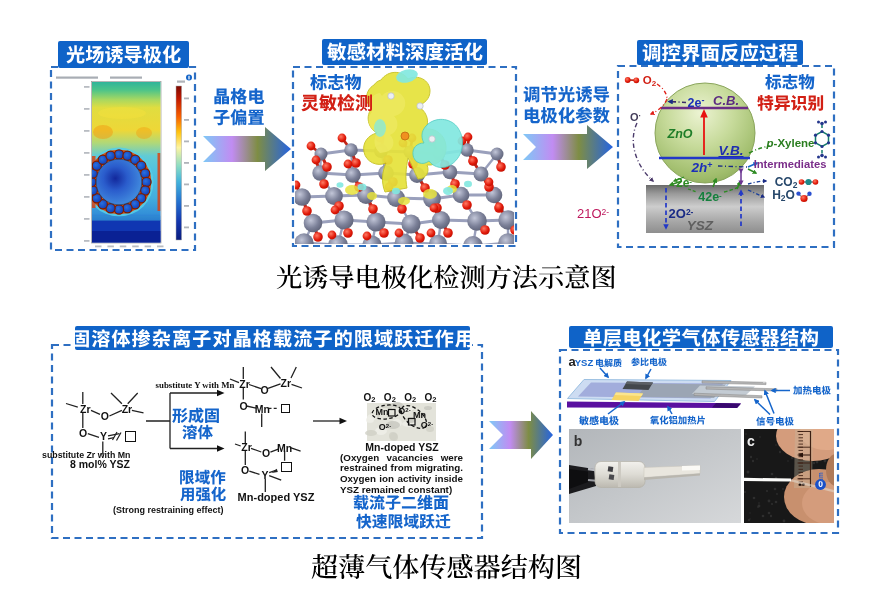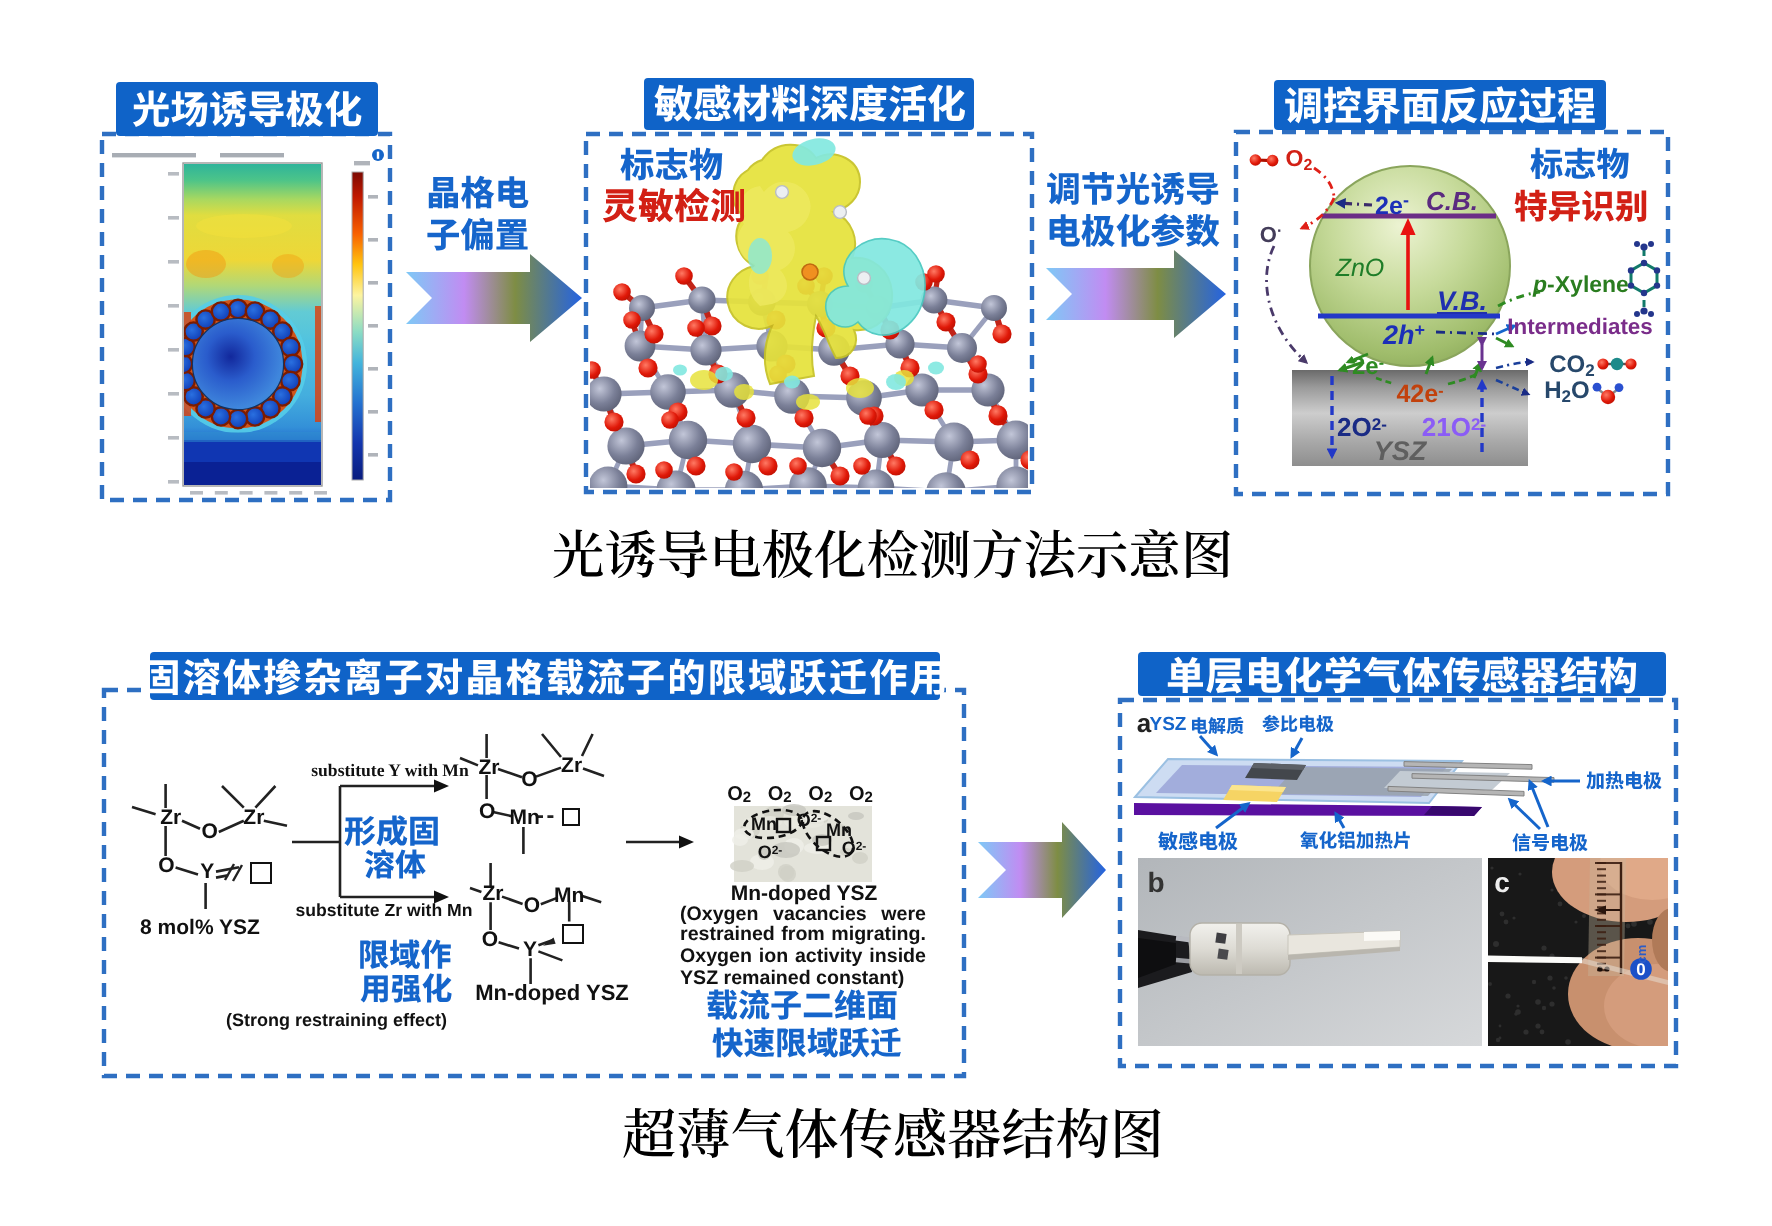--- a/index.html
+++ b/index.html
@@ -808,29 +808,29 @@
       <path d="M3.6 -5.2H8.5V-4.2H3.6ZM3.6 -3.8H8.5V-2.8H3.6ZM4.3 -0.4H7.8V0.6H4.3ZM3 -6.6H9.2V-5.6H3ZM3.5 -2.4H8.6V0.8H7.5V-1.4H4.6V0.9H3.5ZM5.1 -7.7 6.2 -8.1Q6.4 -7.8 6.6 -7.5Q6.8 -7.1 6.9 -6.9L5.8 -6.4Q5.7 -6.6 5.5 -7Q5.3 -7.4 5.1 -7.7ZM2.2 -8.1 3.3 -7.7Q3 -6.9 2.6 -6.1Q2.2 -5.3 1.8 -4.6Q1.3 -3.9 0.8 -3.3Q0.8 -3.5 0.7 -3.7Q0.6 -3.9 0.4 -4.2Q0.3 -4.4 0.2 -4.5Q0.6 -5 1 -5.5Q1.3 -6.1 1.6 -6.8Q2 -7.4 2.2 -8.1ZM1.5 -5.4 2.6 -6.5 2.6 -6.5V0.9H1.5Z M12.4 -6.7V-5.9H16.1V-6.7ZM11.1 -7.8H17.4V-4.8H11.1ZM10 -4.3H18.5V-3.2H10ZM11.9 -2.6H16.5V-1.4H11.9ZM16.1 -2.6H17.5Q17.5 -2.6 17.4 -2.5Q17.4 -2.4 17.4 -2.2Q17.4 -2.1 17.4 -2Q17.3 -1.3 17.2 -0.8Q17.1 -0.3 17 -0Q16.8 0.3 16.7 0.4Q16.4 0.6 16.2 0.7Q15.9 0.8 15.5 0.8Q15.3 0.8 14.8 0.8Q14.4 0.8 13.9 0.8Q13.9 0.5 13.8 0.2Q13.6 -0.1 13.5 -0.4Q13.9 -0.3 14.4 -0.3Q14.9 -0.3 15.1 -0.3Q15.2 -0.3 15.3 -0.3Q15.5 -0.3 15.5 -0.4Q15.7 -0.5 15.8 -0.7Q15.9 -1 15.9 -1.4Q16 -1.8 16.1 -2.4ZM11.9 -3.9 13.3 -3.7Q13.2 -3.3 13 -2.9Q12.9 -2.5 12.8 -2.1Q12.7 -1.7 12.6 -1.4H11.1Q11.2 -1.7 11.4 -2.2Q11.5 -2.6 11.7 -3Q11.8 -3.5 11.9 -3.9Z M20.6 -4.7H26.8V-3.5H20.6ZM23 -8H24.4V-1.2Q24.4 -0.9 24.4 -0.7Q24.4 -0.6 24.6 -0.5Q24.7 -0.5 24.9 -0.5Q25 -0.5 25.2 -0.5Q25.3 -0.5 25.5 -0.5Q25.7 -0.5 25.8 -0.5Q26 -0.5 26.2 -0.5Q26.3 -0.5 26.4 -0.5Q26.6 -0.5 26.8 -0.6Q26.9 -0.7 26.9 -1Q27 -1.3 27 -1.8Q27.3 -1.7 27.6 -1.5Q28 -1.4 28.3 -1.3Q28.2 -0.5 28 -0.1Q27.8 0.4 27.5 0.6Q27.1 0.8 26.5 0.8Q26.4 0.8 26.2 0.8Q26.1 0.8 25.9 0.8Q25.6 0.8 25.4 0.8Q25.2 0.8 25 0.8Q24.9 0.8 24.8 0.8Q24.1 0.8 23.7 0.6Q23.3 0.4 23.2 0Q23 -0.4 23 -1.2ZM20.8 -6.7H27.4V-1.6H20.8V-2.8H26.1V-5.5H20.8ZM20 -6.7H21.3V-1H20Z M28.9 -6.3H31.9V-5.2H28.9ZM30 -8.1H31.1V0.9H30ZM30 -5.5 30.7 -5.2Q30.6 -4.6 30.4 -4Q30.3 -3.4 30.1 -2.8Q29.9 -2.2 29.7 -1.7Q29.5 -1.1 29.2 -0.8Q29.2 -1 29.1 -1.2Q29 -1.4 28.9 -1.7Q28.7 -1.9 28.6 -2.1Q28.9 -2.3 29.1 -2.8Q29.3 -3.2 29.5 -3.6Q29.6 -4.1 29.8 -4.6Q29.9 -5 30 -5.5ZM31.1 -5.1Q31.2 -5 31.3 -4.8Q31.5 -4.5 31.7 -4.2Q31.9 -3.9 32 -3.7Q32.2 -3.5 32.2 -3.3L31.5 -2.5Q31.4 -2.7 31.3 -3Q31.2 -3.3 31.1 -3.6Q30.9 -3.9 30.8 -4.2Q30.6 -4.5 30.5 -4.7ZM33 -7 34.2 -7Q34.1 -5.7 34 -4.5Q33.8 -3.4 33.6 -2.4Q33.4 -1.4 33 -0.6Q32.7 0.2 32.1 0.9Q32 0.8 31.8 0.7Q31.7 0.5 31.5 0.4Q31.2 0.2 31.1 0.2Q31.8 -0.6 32.2 -1.6Q32.6 -2.7 32.8 -4.1Q32.9 -5.4 33 -7ZM32.1 -7.5H35.6V-6.4H32.1ZM35.3 -5.1H36.5V-4H35ZM36.3 -5.1H36.5L36.7 -5.2L37.5 -4.9Q37.2 -3.5 36.7 -2.3Q36.2 -1.2 35.5 -0.4Q34.8 0.4 34 0.9Q33.9 0.7 33.7 0.5Q33.6 0.4 33.4 0.2Q33.2 0 33.1 -0.1Q33.9 -0.5 34.5 -1.2Q35.2 -1.9 35.6 -2.8Q36.1 -3.7 36.3 -4.9ZM33.9 -4.5Q34.2 -3.5 34.8 -2.7Q35.3 -1.8 36.1 -1.2Q36.9 -0.6 37.8 -0.2Q37.7 -0.1 37.5 0.1Q37.4 0.3 37.2 0.5Q37.1 0.7 37 0.8Q36 0.4 35.2 -0.4Q34.4 -1.1 33.8 -2.1Q33.2 -3 32.8 -4.2ZM35.4 -7.5H36.6Q36.5 -6.9 36.3 -6.3Q36.1 -5.7 36 -5.1Q35.8 -4.5 35.7 -4H34.5Q34.7 -4.5 34.8 -5.1Q35 -5.7 35.1 -6.3Q35.3 -7 35.4 -7.5Z" fill="#1565cb"></path>
     </g>
   </svg>
 <svg style="position:absolute;left:791.0px;top:384.3px" width="42.0" height="12.3">
     <g transform="translate(2,9.74)">
       <path d="M5.8 -1.2H8.2V0H5.8ZM0.5 -6.4H3.9V-5.2H0.5ZM5.3 -7H8.8V0.6H7.5V-5.8H6.5V0.7H5.3ZM3.6 -6.4H4.8Q4.8 -6.4 4.8 -6.3Q4.8 -6.2 4.8 -6.1Q4.8 -5.9 4.8 -5.9Q4.8 -4.3 4.7 -3.3Q4.7 -2.2 4.7 -1.5Q4.6 -0.8 4.5 -0.5Q4.5 -0.1 4.4 0.1Q4.2 0.4 4 0.5Q3.8 0.6 3.6 0.6Q3.4 0.7 3.1 0.7Q2.8 0.7 2.4 0.7Q2.4 0.4 2.3 0Q2.2 -0.3 2.1 -0.6Q2.3 -0.6 2.6 -0.6Q2.8 -0.5 2.9 -0.5Q3 -0.5 3.1 -0.6Q3.2 -0.6 3.2 -0.7Q3.3 -0.8 3.4 -1.2Q3.4 -1.5 3.5 -2.1Q3.5 -2.8 3.5 -3.7Q3.6 -4.7 3.6 -6.1ZM1.5 -8H2.8Q2.8 -6.5 2.7 -5.2Q2.7 -4 2.5 -2.8Q2.4 -1.7 2 -0.8Q1.7 0.2 1.1 0.9Q1 0.7 0.8 0.5Q0.7 0.4 0.5 0.2Q0.3 0 0.2 -0.1Q0.6 -0.6 0.9 -1.2Q1.1 -1.8 1.3 -2.5Q1.4 -3.3 1.5 -4.1Q1.5 -5 1.5 -5.9Q1.5 -6.9 1.5 -8Z M9.8 -4.5Q10.2 -4.6 10.8 -4.7Q11.4 -4.8 12 -5Q12.6 -5.1 13.3 -5.2L13.4 -4.1Q12.5 -3.9 11.6 -3.7Q10.8 -3.5 10 -3.3ZM10 -6.8H13.3V-5.7H10ZM11.2 -8.1H12.4V-2.8Q12.4 -2.4 12.3 -2.2Q12.2 -1.9 12 -1.8Q11.7 -1.7 11.3 -1.6Q11 -1.6 10.5 -1.6Q10.5 -1.8 10.4 -2.2Q10.3 -2.5 10.2 -2.7Q10.5 -2.7 10.7 -2.7Q11 -2.7 11.1 -2.7Q11.2 -2.7 11.2 -2.7Q11.2 -2.8 11.2 -2.9ZM13.5 -6.8H17.2V-5.7H13.5ZM13.3 -4.1 13.9 -4.9Q14.3 -4.7 14.8 -4.4Q15.3 -4.1 15.8 -3.9Q16.2 -3.6 16.5 -3.3L15.9 -2.3Q15.6 -2.6 15.2 -2.9Q14.7 -3.2 14.2 -3.5Q13.7 -3.8 13.3 -4.1ZM16.5 -6.8H17.6Q17.6 -5.5 17.5 -4.6Q17.5 -3.7 17.6 -3.2Q17.6 -2.7 17.7 -2.7Q17.8 -2.7 17.8 -3Q17.9 -3.2 17.9 -3.7Q18.1 -3.5 18.4 -3.4Q18.6 -3.3 18.8 -3.2Q18.8 -2.6 18.6 -2.3Q18.5 -1.9 18.3 -1.8Q18 -1.7 17.7 -1.7Q17.1 -1.7 16.9 -2Q16.6 -2.4 16.5 -3.1Q16.4 -3.7 16.4 -4.7Q16.5 -5.6 16.5 -6.8ZM14.6 -8.1H15.8Q15.7 -6.9 15.7 -5.9Q15.6 -4.8 15.4 -4Q15.2 -3.2 14.8 -2.5Q14.4 -1.9 13.7 -1.4Q13.5 -1.6 13.3 -1.9Q13.1 -2.2 12.9 -2.4Q13.5 -2.8 13.9 -3.3Q14.2 -3.8 14.3 -4.5Q14.5 -5.2 14.5 -6.1Q14.6 -7 14.6 -8.1ZM12.6 -1 13.7 -1.2Q13.8 -0.7 13.9 -0.2Q14 0.3 14 0.6L12.7 0.8Q12.7 0.6 12.7 0.3Q12.7 -0 12.7 -0.4Q12.6 -0.7 12.6 -1ZM14.5 -1.1 15.7 -1.3Q15.8 -1 15.9 -0.6Q16 -0.3 16.1 -0Q16.2 0.3 16.2 0.5L15 0.8Q14.9 0.4 14.8 -0.1Q14.6 -0.6 14.5 -1.1ZM16.4 -1.1 17.5 -1.5Q17.8 -1.2 18 -0.9Q18.2 -0.6 18.4 -0.2Q18.6 0.1 18.7 0.4L17.5 0.9Q17.4 0.7 17.3 0.3Q17.1 -0 16.9 -0.4Q16.6 -0.7 16.4 -1.1ZM10.9 -1.5 12.1 -1.1Q12 -0.8 11.8 -0.4Q11.6 -0 11.4 0.3Q11.2 0.6 11 0.9L9.8 0.4Q10 0.2 10.2 -0.1Q10.4 -0.4 10.6 -0.8Q10.8 -1.1 10.9 -1.5Z M20.6 -4.7H26.8V-3.5H20.6ZM23 -8H24.4V-1.2Q24.4 -0.9 24.4 -0.7Q24.4 -0.6 24.6 -0.5Q24.7 -0.5 24.9 -0.5Q25 -0.5 25.2 -0.5Q25.3 -0.5 25.5 -0.5Q25.7 -0.5 25.8 -0.5Q26 -0.5 26.2 -0.5Q26.3 -0.5 26.4 -0.5Q26.6 -0.5 26.8 -0.6Q26.9 -0.7 26.9 -1Q27 -1.3 27 -1.8Q27.3 -1.7 27.6 -1.5Q28 -1.4 28.3 -1.3Q28.2 -0.5 28 -0.1Q27.8 0.4 27.5 0.6Q27.1 0.8 26.5 0.8Q26.4 0.8 26.2 0.8Q26.1 0.8 25.9 0.8Q25.6 0.8 25.4 0.8Q25.2 0.8 25 0.8Q24.9 0.8 24.8 0.8Q24.1 0.8 23.7 0.6Q23.3 0.4 23.2 0Q23 -0.4 23 -1.2ZM20.8 -6.7H27.4V-1.6H20.8V-2.8H26.1V-5.5H20.8ZM20 -6.7H21.3V-1H20Z M28.9 -6.3H31.9V-5.2H28.9ZM30 -8.1H31.1V0.9H30ZM30 -5.5 30.7 -5.2Q30.6 -4.6 30.4 -4Q30.3 -3.4 30.1 -2.8Q29.9 -2.2 29.7 -1.7Q29.5 -1.1 29.2 -0.8Q29.2 -1 29.1 -1.2Q29 -1.4 28.9 -1.7Q28.7 -1.9 28.6 -2.1Q28.9 -2.3 29.1 -2.8Q29.3 -3.2 29.5 -3.6Q29.6 -4.1 29.8 -4.6Q29.9 -5 30 -5.5ZM31.1 -5.1Q31.2 -5 31.3 -4.8Q31.5 -4.5 31.7 -4.2Q31.9 -3.9 32 -3.7Q32.2 -3.5 32.2 -3.3L31.5 -2.5Q31.4 -2.7 31.3 -3Q31.2 -3.3 31.1 -3.6Q30.9 -3.9 30.8 -4.2Q30.6 -4.5 30.5 -4.7ZM33 -7 34.2 -7Q34.1 -5.7 34 -4.5Q33.8 -3.4 33.6 -2.4Q33.4 -1.4 33 -0.6Q32.7 0.2 32.1 0.9Q32 0.8 31.8 0.7Q31.7 0.5 31.5 0.4Q31.2 0.2 31.1 0.2Q31.8 -0.6 32.2 -1.6Q32.6 -2.7 32.8 -4.1Q32.9 -5.4 33 -7ZM32.1 -7.5H35.6V-6.4H32.1ZM35.3 -5.1H36.5V-4H35ZM36.3 -5.1H36.5L36.7 -5.2L37.5 -4.9Q37.2 -3.5 36.7 -2.3Q36.2 -1.2 35.5 -0.4Q34.8 0.4 34 0.9Q33.9 0.7 33.7 0.5Q33.6 0.4 33.4 0.2Q33.2 0 33.1 -0.1Q33.9 -0.5 34.5 -1.2Q35.2 -1.9 35.6 -2.8Q36.1 -3.7 36.3 -4.9ZM33.9 -4.5Q34.2 -3.5 34.8 -2.7Q35.3 -1.8 36.1 -1.2Q36.9 -0.6 37.8 -0.2Q37.7 -0.1 37.5 0.1Q37.4 0.3 37.2 0.5Q37.1 0.7 37 0.8Q36 0.4 35.2 -0.4Q34.4 -1.1 33.8 -2.1Q33.2 -3 32.8 -4.2ZM35.4 -7.5H36.6Q36.5 -6.9 36.3 -6.3Q36.1 -5.7 36 -5.1Q35.8 -4.5 35.7 -4H34.5Q34.7 -4.5 34.8 -5.1Q35 -5.7 35.1 -6.3Q35.3 -7 35.4 -7.5Z" fill="#1565cb"></path>
     </g>
   </svg>
 <div style="position:absolute;left:546.0px;width:300px;text-align:center;top:91.1px;font-size:12.5px;font-weight:700;color:#1c2fb8;line-height:19px;">2e<span style="font-size:9px;vertical-align:4px">-</span></div>
 <div style="position:absolute;left:576.0px;width:300px;text-align:center;top:91.2px;font-size:13px;font-weight:700;color:#5b2a80;line-height:20px;"><i>C.B.</i></div>
-<div style="position:absolute;left:530.0px;width:300px;text-align:center;top:124.6px;font-size:12.5px;font-weight:400;color:#1e7d28;line-height:19px;"><i>ZnO</i></div>
+<div style="position:absolute;left:530.0px;width:300px;text-align:center;top:124.6px;font-size:12.5px;font-weight:700;color:#1e7d28;line-height:19px;"><i>ZnO</i></div>
 <div style="position:absolute;left:581.0px;width:300px;text-align:center;top:141.4px;font-size:13.5px;font-weight:700;color:#1f2fb0;line-height:20px;;text-decoration:underline"><i>V.B.</i></div>
 <div style="position:absolute;left:552.0px;width:300px;text-align:center;top:154.9px;font-size:13.5px;font-weight:700;color:#1c2fb8;line-height:20px;"><i>2h</i><span style="font-size:9px;vertical-align:4px">+</span></div>
 <div style="position:absolute;left:499.5px;width:300px;text-align:center;top:71.9px;font-size:11.5px;font-weight:700;color:#d22015;line-height:17px;">O<span style="font-size:8px;vertical-align:-2px">2</span></div>
 <div style="position:absolute;left:485.5px;width:300px;text-align:center;top:108.2px;font-size:11px;font-weight:700;color:#443d5a;line-height:16px;">O<span style="font-size:8px;vertical-align:3px">·</span></div>
 <div style="position:absolute;left:534.0px;width:300px;text-align:center;top:172.5px;font-size:12px;font-weight:700;color:#2e8b22;line-height:18px;">2e<span style="font-size:8px;vertical-align:3px">-</span></div>
-<div style="position:absolute;left:560.0px;width:300px;text-align:center;top:185.6px;font-size:12.5px;font-weight:700;color:#c2410c;line-height:19px;">42e<span style="font-size:8px;vertical-align:3px">-</span></div>
+<div style="position:absolute;left:560.0px;width:300px;text-align:center;top:185.6px;font-size:12.5px;font-weight:700;color:#15803d;line-height:19px;">42e<span style="font-size:8px;vertical-align:3px">-</span></div>
 <div style="position:absolute;left:531.0px;width:300px;text-align:center;top:201.8px;font-size:13px;font-weight:700;color:#1a2b85;line-height:20px;">2O<span style="font-size:8.5px;vertical-align:3px">2-</span></div>
-<div style="position:absolute;left:577.0px;width:300px;text-align:center;top:201.8px;font-size:13px;font-weight:700;color:#8b5cf6;line-height:20px;">21O<span style="font-size:8.5px;vertical-align:3px">2-</span></div>
+<div style="position:absolute;left:577.0px;width:300px;top:201.8px;font-size:13px;font-weight:400;color:#be185d;line-height:20px;">21O<span style="font-size:8.5px;vertical-align:3px">2-</span></div>
 <div style="position:absolute;left:550.0px;width:300px;text-align:center;top:215.9px;font-size:13.5px;font-weight:700;color:#5f5f5f;line-height:20px;"><i>YSZ</i></div>
 <div style="position:absolute;left:640.5px;width:300px;text-align:center;top:134.9px;font-size:11.5px;font-weight:700;color:#2a7d1f;line-height:17px;"><i>p</i>-Xylene</div>
 <div style="position:absolute;left:640.0px;width:300px;text-align:center;top:156.4px;font-size:11.2px;font-weight:700;color:#7a2d8a;line-height:17px;">Intermediates</div>
 <div style="position:absolute;left:636.0px;width:300px;text-align:center;top:172.6px;font-size:12px;font-weight:700;color:#27486b;line-height:18px;">CO<span style="font-size:8.5px;vertical-align:-2px">2</span></div>
 <div style="position:absolute;left:633.5px;width:300px;text-align:center;top:186.4px;font-size:12px;font-weight:700;color:#27486b;line-height:18px;">H<span style="font-size:8.5px;vertical-align:-2px">2</span>O</div>
 <div style="position:absolute;left:-64.7px;width:300px;text-align:center;top:401.3px;font-size:10.5px;font-weight:700;color:#111;line-height:16px;">Zr</div>
 <div style="position:absolute;left:-45.2px;width:300px;text-align:center;top:407.9px;font-size:10.5px;font-weight:700;color:#111;line-height:16px;">O</div>
 <div style="position:absolute;left:-23.1px;width:300px;text-align:center;top:400.8px;font-size:10.5px;font-weight:700;color:#111;line-height:16px;">Zr</div>
 <div style="position:absolute;left:-66.8px;width:300px;text-align:center;top:424.6px;font-size:10.5px;font-weight:700;color:#111;line-height:16px;">O</div>
 <div style="position:absolute;left:-46.4px;width:300px;text-align:center;top:427.9px;font-size:10.5px;font-weight:700;color:#111;line-height:16px;">Y</div>
@@ -842,21 +842,21 @@
 <div style="position:absolute;left:96.5px;width:300px;text-align:center;top:439.1px;font-size:10.5px;font-weight:700;color:#111;line-height:16px;">Zr</div>
 <div style="position:absolute;left:116.0px;width:300px;text-align:center;top:445.4px;font-size:10.5px;font-weight:700;color:#111;line-height:16px;">O</div>
 <div style="position:absolute;left:134.6px;width:300px;text-align:center;top:439.6px;font-size:10.5px;font-weight:700;color:#111;line-height:16px;">Mn</div>
 <div style="position:absolute;left:95.0px;width:300px;text-align:center;top:461.7px;font-size:10.5px;font-weight:700;color:#111;line-height:16px;">O</div>
 <div style="position:absolute;left:115.0px;width:300px;text-align:center;top:466.6px;font-size:10.5px;font-weight:700;color:#111;line-height:16px;">Y</div>
 <div style="position:absolute;left:124.5px;top:430.5px;width:9px;height:9px;border:1.4px solid #111"></div>
 <div style="position:absolute;left:280.8px;top:403.5px;width:7.5px;height:7.5px;border:1.4px solid #111"></div>
 <div style="position:absolute;left:281px;top:461.8px;width:8.5px;height:8.5px;border:1.4px solid #111"></div>
 <div style="position:absolute;left:-50.0px;width:300px;text-align:center;top:456.1px;font-size:10.5px;font-weight:700;color:#111;line-height:16px;">8 mol% YSZ</div>
 <div style="position:absolute;left:45.0px;width:300px;text-align:center;top:379.4px;font-size:8.8px;font-weight:700;color:#111;line-height:13px;font-family:Liberation Serif, serif;">substitute Y with Mn</div>
-<div style="position:absolute;left:42.0px;width:300px;text-align:center;top:448.9px;font-size:8.8px;font-weight:700;color:#111;line-height:13px;">substitute Zr with Mn</div>
+<div style="position:absolute;left:42.0px;width:300px;text-align:left;top:448.9px;font-size:8.8px;font-weight:700;color:#111;line-height:13px;">substitute Zr with Mn</div>
 <div style="position:absolute;left:126.0px;width:300px;text-align:center;top:488.8px;font-size:11px;font-weight:700;color:#111;line-height:16px;">Mn-doped YSZ</div>
 <div style="position:absolute;left:113.0px;width:300px;text-align:left;top:502.8px;font-size:9px;font-weight:700;color:#111;line-height:14px;">(Strong restraining effect)</div>
 <div style="position:absolute;left:250.0px;width:300px;text-align:center;top:390.0px;font-size:10px;font-weight:700;color:#111;line-height:15px;">O<span style="font-size:7.5px;vertical-align:-1px">2</span>&nbsp;&nbsp;&nbsp;O<span style="font-size:7.5px;vertical-align:-1px">2</span>&nbsp;&nbsp;&nbsp;O<span style="font-size:7.5px;vertical-align:-1px">2</span>&nbsp;&nbsp;&nbsp;O<span style="font-size:7.5px;vertical-align:-1px">2</span></div>
 <div style="position:absolute;left:232.0px;width:300px;text-align:center;top:404.8px;font-size:9px;font-weight:700;color:#111;line-height:14px;">Mn</div>
 <div style="position:absolute;left:254.5px;width:300px;text-align:center;top:403.2px;font-size:9px;font-weight:700;color:#111;line-height:14px;">O<span style="font-size:6px;vertical-align:2px">2-</span></div>
 <div style="position:absolute;left:269.5px;width:300px;text-align:center;top:408.2px;font-size:9px;font-weight:700;color:#111;line-height:14px;">Mn</div>
 <div style="position:absolute;left:235.0px;width:300px;text-align:center;top:418.8px;font-size:9px;font-weight:700;color:#111;line-height:14px;">O<span style="font-size:6px;vertical-align:2px">2-</span></div>
 <div style="position:absolute;left:277.0px;width:300px;text-align:center;top:416.8px;font-size:9px;font-weight:700;color:#111;line-height:14px;">O<span style="font-size:6px;vertical-align:2px">2-</span></div>
 <div style="position:absolute;left:252.0px;width:300px;text-align:center;top:438.8px;font-size:10.5px;font-weight:700;color:#111;line-height:16px;">Mn-doped YSZ</div>
 <div style="position:absolute;left:340px;top:452.5px;width:123px;font-size:9.8px;font-weight:700;

